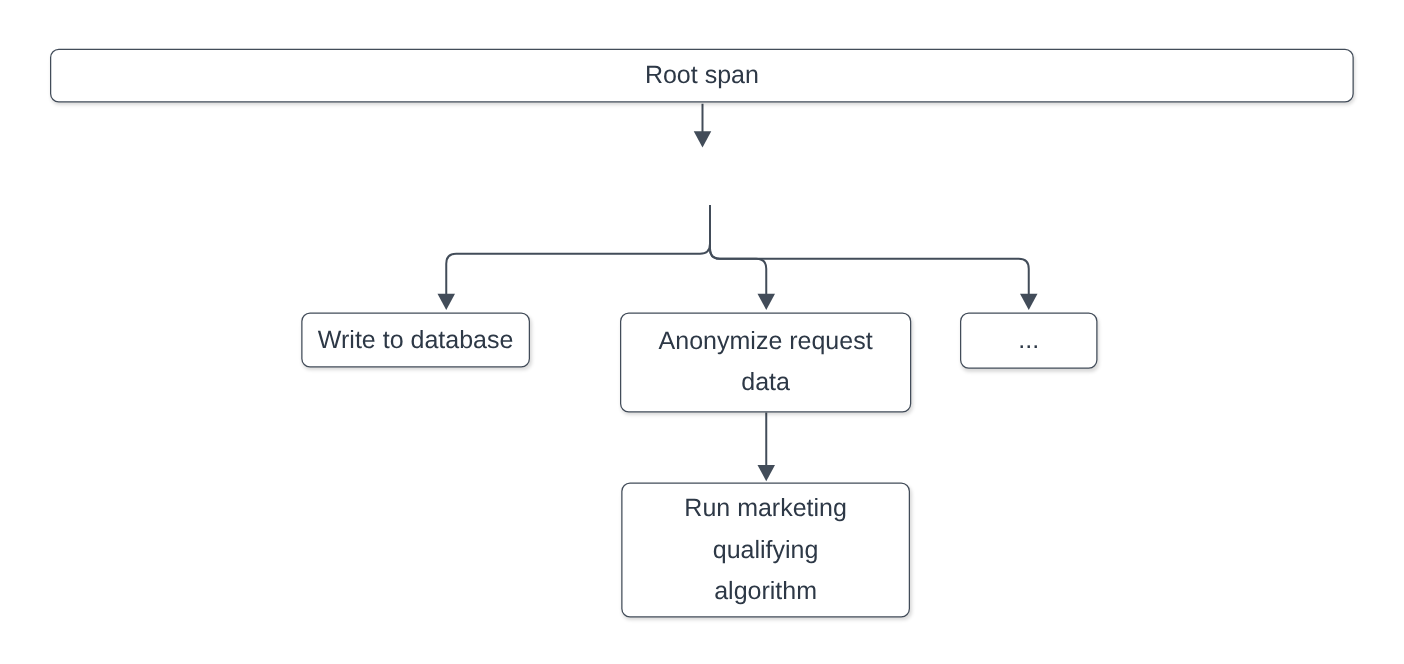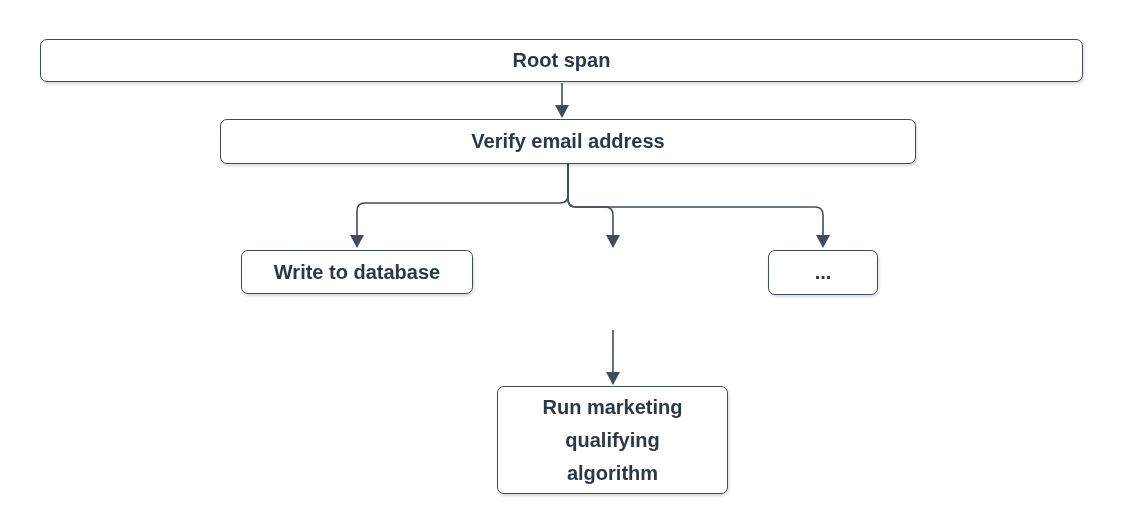--- a/index.html
+++ b/index.html
@@ -24,30 +24,30 @@
   .node {
     position: absolute;
     box-sizing: border-box;
     background: #ffffff;
     border: 1.5px solid #424c59;
     border-radius: 7px;
     display: flex;
     align-items: center;
     justify-content: center;
     text-align: center;
-    font-weight: bold;
+    font-weight: normal;
     font-size: 20px;
     line-height: 33px;
     color: #2d3846;
     white-space: pre-line;
     box-shadow: 1px 2px 3px rgba(0,0,0,0.15);
   }
   #node-root      { left: 40px;  top: 39px;  width: 1043px; height: 43px; }
   #node-verify    { left: 220px; top: 119px; width: 696px;  height: 45px; }
-  #node-write     { left: 241px; top: 250px; width: 232px;  height: 44px; text-align: center; }
+  #node-write     { left: 241px; top: 250px; width: 183px;  height: 44px; text-align: center; }
   #node-anonymize { left: 496px; top: 250px; width: 233px;  height: 80px; }
   #node-more      { left: 768px; top: 250px; width: 110px;  height: 45px; }
   #node-run       { left: 497px; top: 386px; width: 231px;  height: 108px; }
   .edge-line {
     fill: none;
     stroke: #424c59;
     stroke-width: 1.6;
   }
   .edge-head {
     fill: #424c59;
@@ -82,24 +82,25 @@
     </g>
 
     <g>
       <path class="edge-line" d="M613,330 L613,373"></path>
       <path class="edge-head" d="M606,372 L620,372 L613,385 Z"></path>
     </g>
   </svg>
 
   <div class="node" id="node-root">Root span</div>
 
-  <div class="node" id="node-verify">Verify email address</div>
 
   <div class="node" id="node-write">Write to database</div>
 
+  <div class="node" id="node-anonymize">Anonymize request
+data</div>
 
   <div class="node" id="node-more">...</div>
 
   <div class="node" id="node-run">Run marketing
 qualifying
 algorithm</div>
 
 </div>
 
 </body></html>

